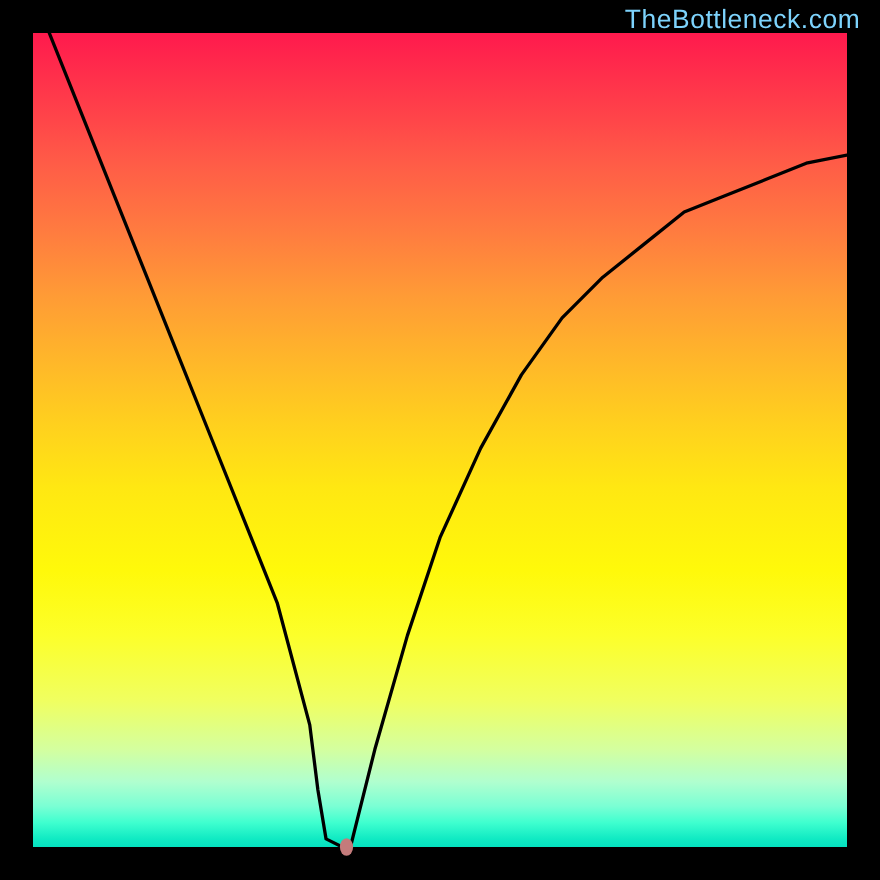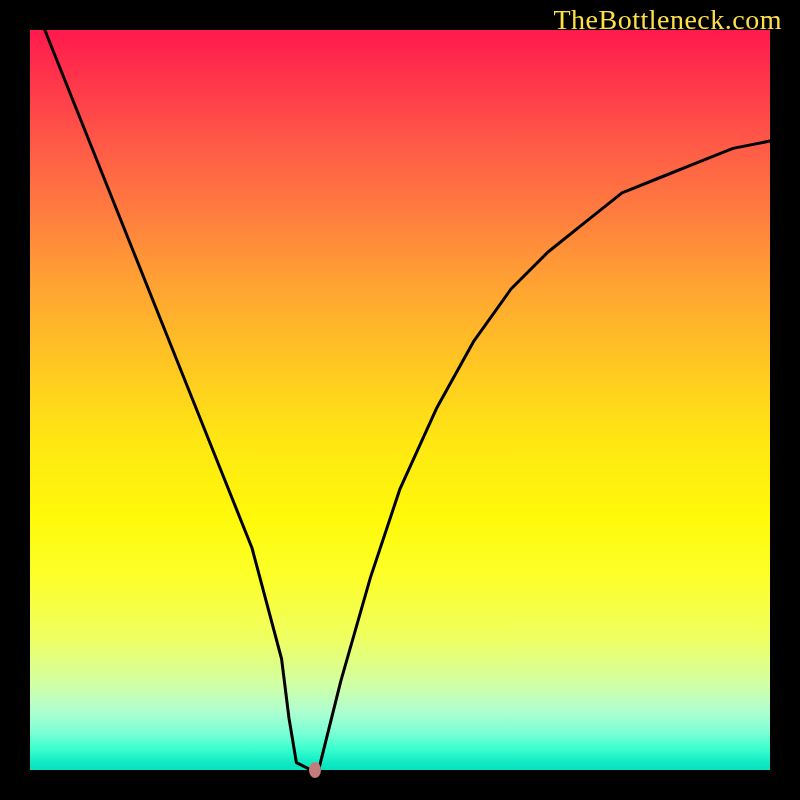--- a/index.html
+++ b/index.html
@@ -7,23 +7,23 @@
   .frame {
     position: relative;
     width: 800px;
     height: 800px;
     background: #000;
   }
   .watermark {
     position: absolute;
     top: 4px;
     right: 18px;
-    font-family: Liberation Serif, serif;
-    font-size: 28px;
-    color: #fde047;
+    font-family: Liberation Sans, sans-serif;
+    font-size: 24px;
+    color: #7dd3fc;
     letter-spacing: 0.5px;
   }
   .plot {
     position: absolute;
     left: 30px;
     top: 30px;
     width: 740px;
     height: 740px;
     background: linear-gradient(to bottom,
       #ff1a4d 0%,

